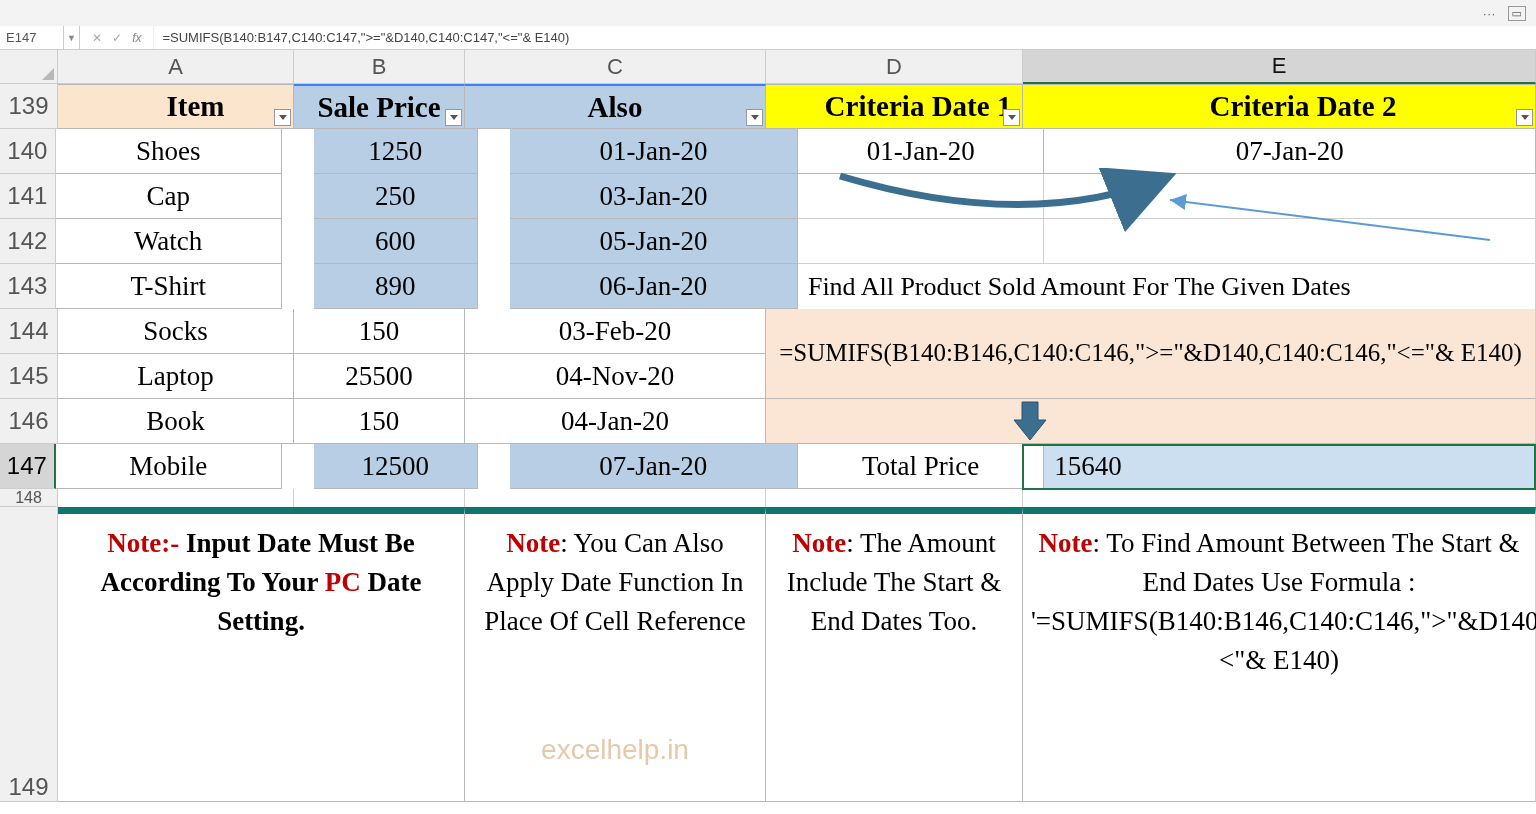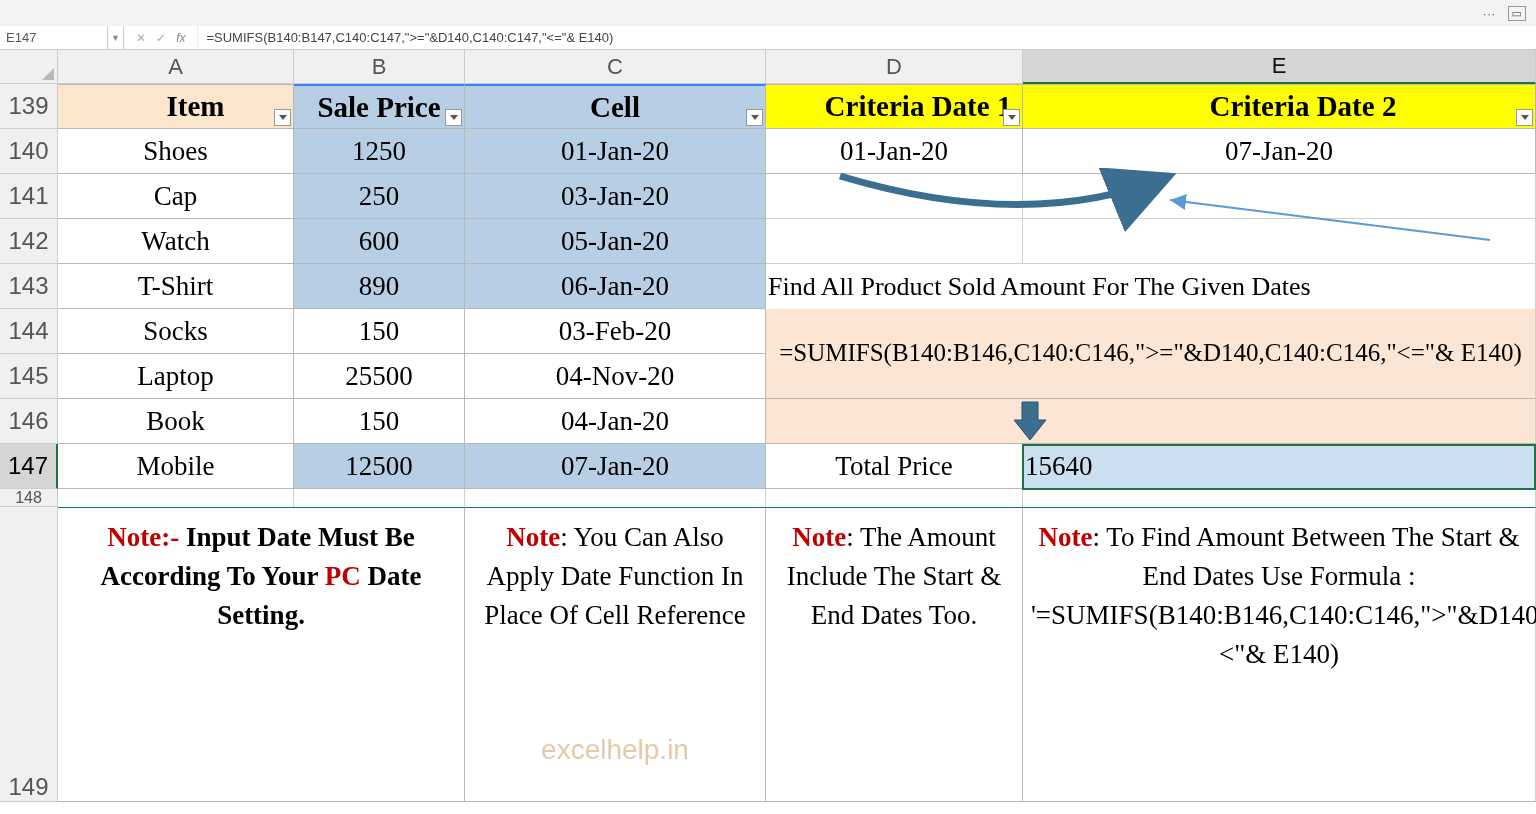--- a/index.html
+++ b/index.html
@@ -3,61 +3,61 @@
 <meta charset="utf-8">
 <style>
 * { box-sizing: border-box; margin: 0; padding: 0; }
 body { font-family: Georgia, 'Times New Roman', serif; background: #fff; overflow: hidden; width: 1536px; height: 814px; position: relative; }
 
 .titlebar { height: 26px; background: #f3f3f3; display: flex; justify-content: flex-end; align-items: center; gap: 12px; padding-right: 10px; font-family: sans-serif; }
 .titlebar span { color: #666; font-size: 13px; }
 .titlebar .ribbon-icon { border: 1px solid #999; padding: 0 3px; font-size: 11px; }
 
 .namebox-bar { height: 24px; background: #fff; border-bottom: 1px solid #ccc; display: flex; align-items: stretch; font-family: 'Segoe UI', sans-serif; font-size: 13px; }
-.namebox { width: 108px; border-right: 1px solid #ccc; display: flex; align-items: center; padding: 0 6px; color: #555; }
+.namebox { width: 64px; border-right: 1px solid #ccc; display: flex; align-items: center; padding: 0 6px; color: #555; }
 .namebox-arrow { width: 16px; border-right: 1px solid #ccc; display: flex; align-items: center; justify-content: center; color: #888; font-size: 9px; }
 .fxicons { display: flex; align-items: center; gap: 10px; padding: 0 12px; color: #aaa; font-size: 12px; border-right: 1px solid #eee; }
 .fxicons .fx { font-style: italic; color: #888; }
 .formula-input { flex: 1; display: flex; align-items: center; padding: 0 8px; color: #444; font-size: 13px; }
 
 .sheet-area { position: relative; }
 
 .col-headers { display: flex; height: 34px; }
 .corner { width: 58px; height: 34px; background: #f0f0f0; border-right: 1px solid #ccc; border-bottom: 1px solid #ccc; position: relative; }
 .corner::after { content:''; position:absolute; right:3px; bottom:3px; border-left:12px solid transparent; border-bottom:12px solid #b8b8b8; }
 .colh { background: #f0f0f0; border-right: 1px solid #ccc; border-bottom: 1px solid #ccc; display: flex; align-items: center; justify-content: center; font-family: 'Segoe UI', sans-serif; font-size: 22px; color: #555; font-weight: normal; }
 .colh.sel { background: #d5d5d5; color: #111; border-bottom: 2px solid #217346; }
 
 .row { display: flex; height: 45px; }
 .rowh { width: 58px; background: #f0f0f0; border-right: 1px solid #ccc; border-bottom: 1px solid #ccc; display: flex; align-items: center; justify-content: center; font-family: 'Segoe UI', sans-serif; font-size: 24px; color: #555; }
 .rowh.sel { background: #d5d5d5; color: #000000; border-right: 2px solid #217346; }
 .cell { border-right: 1px solid #b8b8b8; border-bottom: 1px solid #b8b8b8; display: flex; align-items: center; justify-content: center; font-size: 27px; color: #000; background: #fff; position: relative; overflow: hidden; white-space: nowrap; }
-.cell.left { justify-content: flex-start; padding-left: 2px; }
+.cell.left { justify-content: flex-start; padding-left: 10px; }
 
 .w-a { width: 236px; } .w-b { width: 171px; } .w-c { width: 301px; } .w-d { width: 257px; } .w-e { width: 513px; }
 
 .hdr-beige { background: #fce5cd !important; font-weight: bold; font-family: Georgia, serif; font-size: 29px; border-top: 1px solid #b8b8b8; padding-left: 40px; }
 .hdr-blue { background: #b8cee4 !important; font-weight: bold; font-size: 29px; border-top: 2px solid #3b82f6; }
 .hdr-yellow { background: #ffff00 !important; font-weight: bold; font-family: Georgia, serif; font-size: 29px; border-top: 1px solid #b8b8b8; padding-left: 48px; }
 .filter { position: absolute; right: 2px; bottom: 2px; width: 17px; height: 17px; background: #fff; border: 1px solid #999; display:flex; align-items:center; justify-content:center; }
 .filter::after { content:''; border-left:4px solid transparent; border-right:4px solid transparent; border-top:5px solid #555; }
 
-.blue-fill { background: #b8cee4 !important; }
+.blue-fill { background: #b8cee4 !important; margin-left: 32px; }
 .beige-fill { background: #fbe5d5 !important; }
 .blue-sel { background: #ccdff0 !important; }
 
 .sel-border { position: absolute; border: 2px solid #217346; pointer-events: none; }
 
 .row148 { height: 18px; }
 .row148 .rowh { font-size: 16px; }
 .row148 .cell { border-bottom: none; border-right: 1px solid #d0d0d0; }
 
 .notes-row { display:flex; }
 .notes-row .rowh { height: 295px; display:flex; align-items:flex-end; }
-.notebox { border-right: 1px solid #b8b8b8; border-bottom: 1px solid #b8b8b8; border-top: 1px solid #0f766e; padding: 10px 8px; font-size: 27px; font-family: Georgia, serif; text-align: center; line-height: 1.45; position: relative; }
+.notebox { border-right: 1px solid #b8b8b8; border-bottom: 1px solid #b8b8b8; border-top: 7px solid #0f766e; padding: 10px 8px; font-size: 27px; font-family: Georgia, serif; text-align: center; line-height: 1.45; position: relative; }
 .note-label { color: #c00000; font-weight: bold; }
 .pc { color: #c00000; font-weight: bold; }
 .watermark { position:absolute; bottom: 30px; left:50%; transform:translateX(-50%); color: #e5c9a8; font-size: 28px; font-family: sans-serif; white-space: nowrap; }
 
 .arrow-svg { position: absolute; pointer-events: none; }
 </style>
 </head>
 <body>
 
 <div class="titlebar">
@@ -91,21 +91,21 @@
     <div class="rowh">139</div>
     <div class="cell hdr-beige w-a">
         <span>Item</span>
         <span class="filter"></span>
       </div>
     <div class="cell hdr-blue w-b">
         <span>Sale Price</span>
         <span class="filter"></span>
       </div>
     <div class="cell hdr-blue w-c">
-        <span>Cell</span>
+        <span>Also</span>
         <span class="filter"></span>
       </div>
     <div class="cell hdr-yellow w-d">
         <span>Criteria Date 1</span>
         <span class="filter"></span>
       </div>
     <div class="cell hdr-yellow w-e">
         <span>Criteria Date 2</span>
         <span class="filter"></span>
       </div>

